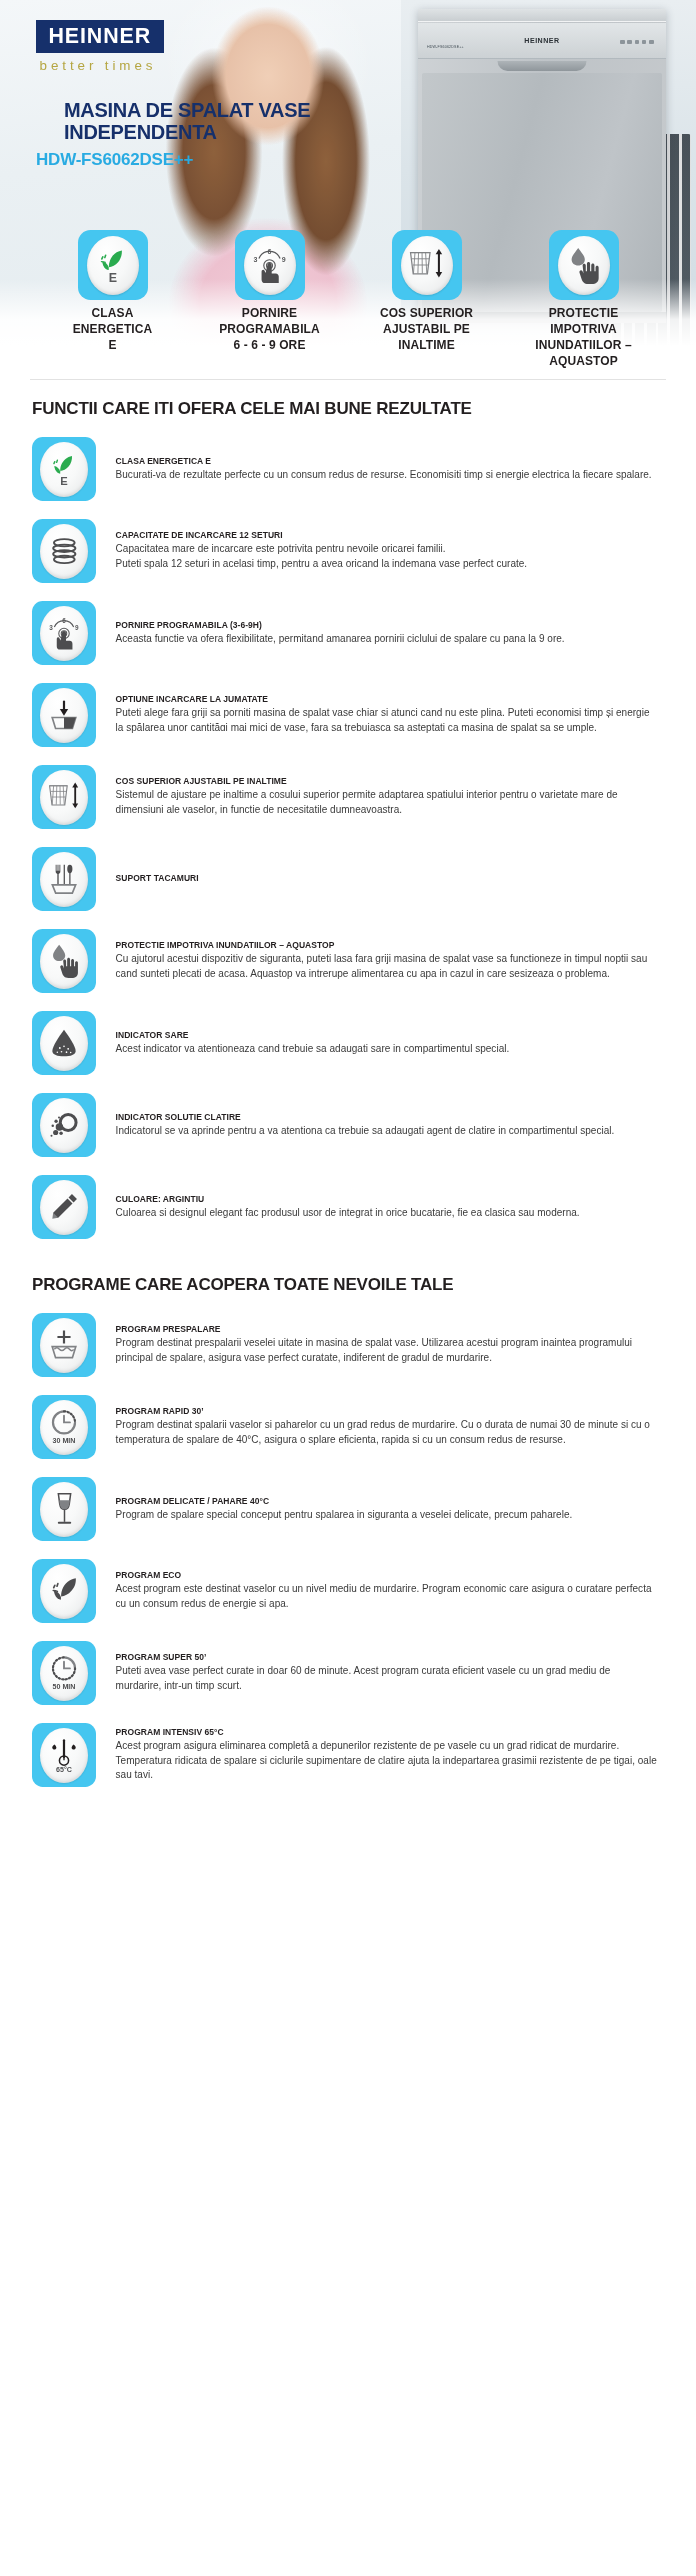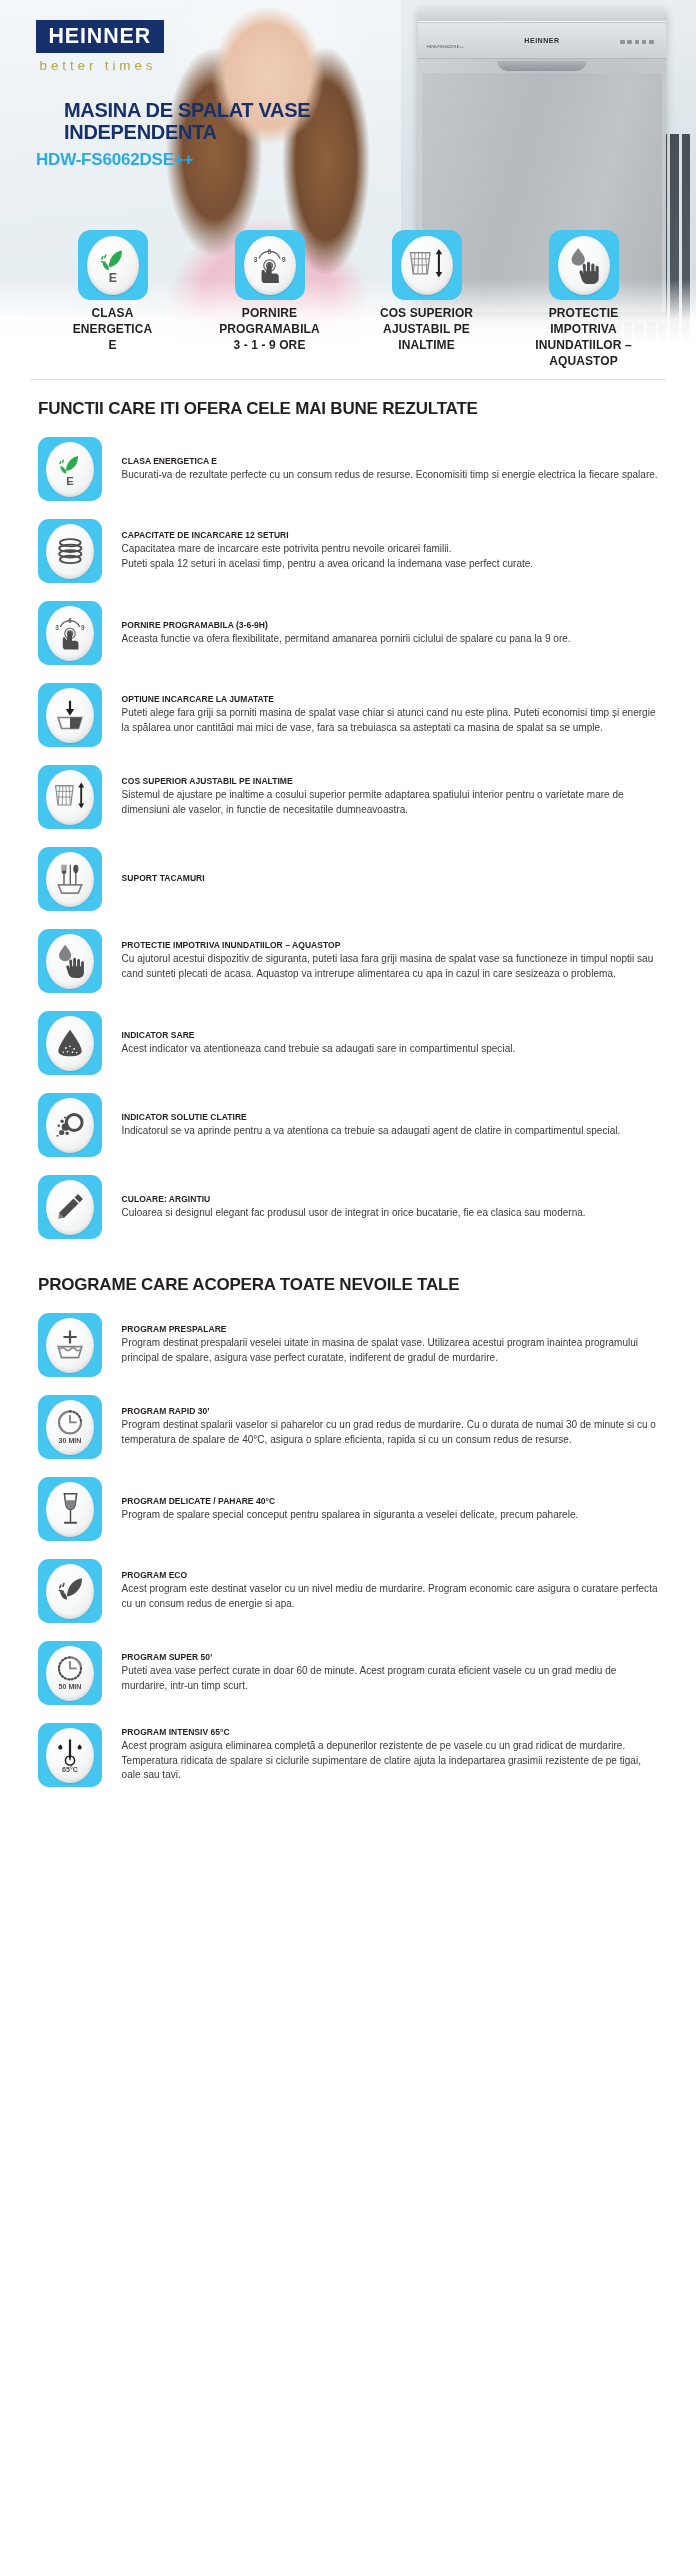--- a/index.html
+++ b/index.html
@@ -134,21 +134,21 @@
     display:flex; align-items:center; justify-content:center;
   }
   .badge-label {
     margin-top:6.2px; font-size:12px; font-weight:bold; color:#231f20;
     line-height:1.32; letter-spacing:0.1px;
   }
 
   .hr { height:0.9px; background:#e2e2e2; margin:3.6px 30px 0; }
 
   
-  .section { padding: 19.6px 32px 0; margin-left: 6px; }
+  .section { padding: 19.6px 32px 0; }
   .section-title {
     font-size:17px; font-weight:bold; color:#231f20; letter-spacing:-0.2px;
     margin-bottom:9px;
   }
   .rows { display:flex; flex-direction:column; }
   .row {
     display:flex; align-items:center; gap:19.6px;
     min-height:82px; padding:5.4px 0;
   }
   .row-tile {
@@ -238,21 +238,21 @@
               <text x="5" y="19" font-size="8" font-weight="bold" fill="#58595B" text-anchor="middle" font-family="Liberation Sans, sans-serif">3</text>
               <text x="37" y="19" font-size="8" font-weight="bold" fill="#58595B" text-anchor="middle" font-family="Liberation Sans, sans-serif">9</text>
               <circle cx="21" cy="23" r="6.5" fill="none" stroke="#58595B" stroke-width="1.3"></circle>
               <circle cx="21" cy="23" r="3.4" fill="none" stroke="#58595B" stroke-width="1.3"></circle>
               <path d="M18.5 23c0-4 5-4 5 0v9h4.5c2.2 0 3.5 1.6 3.5 3.6V43H16c-2.6 0-4-1.6-4-4.2V30c0-2.4 2.6-3 3.4-1l1.2 2.6z" fill="#4D4D4F"></path>
             </svg>
           </div>
         </div>
         <div class="badge-label" style="white-space:pre-line">PORNIRE
 PROGRAMABILA
-3 - 1 - 9 ORE</div>
+6 - 6 - 9 ORE</div>
       </div>
 
       <div class="badge">
         <div class="badge-tile">
           <div class="badge-disc">
             <svg width="39" height="36" viewBox="0 0 44 40">
               <path d="M4 6h22l-3 24H7z" fill="none" stroke="#808285" stroke-width="1.4"></path>
               <path d="M4 6 L26 6 M5.6 13 L24.8 13 M6.6 20 L23.9 20" stroke="#808285" stroke-width="1"></path>
               <path d="M9 6.3 7.3 29.5 M13 6.3 12.3 29.5 M17 6.3 17.3 29.5 M21 6.3 22.3 29.5" stroke="#808285" stroke-width="1"></path>
               <path d="M36 4v28" stroke="#231f20" stroke-width="2.3"></path>

